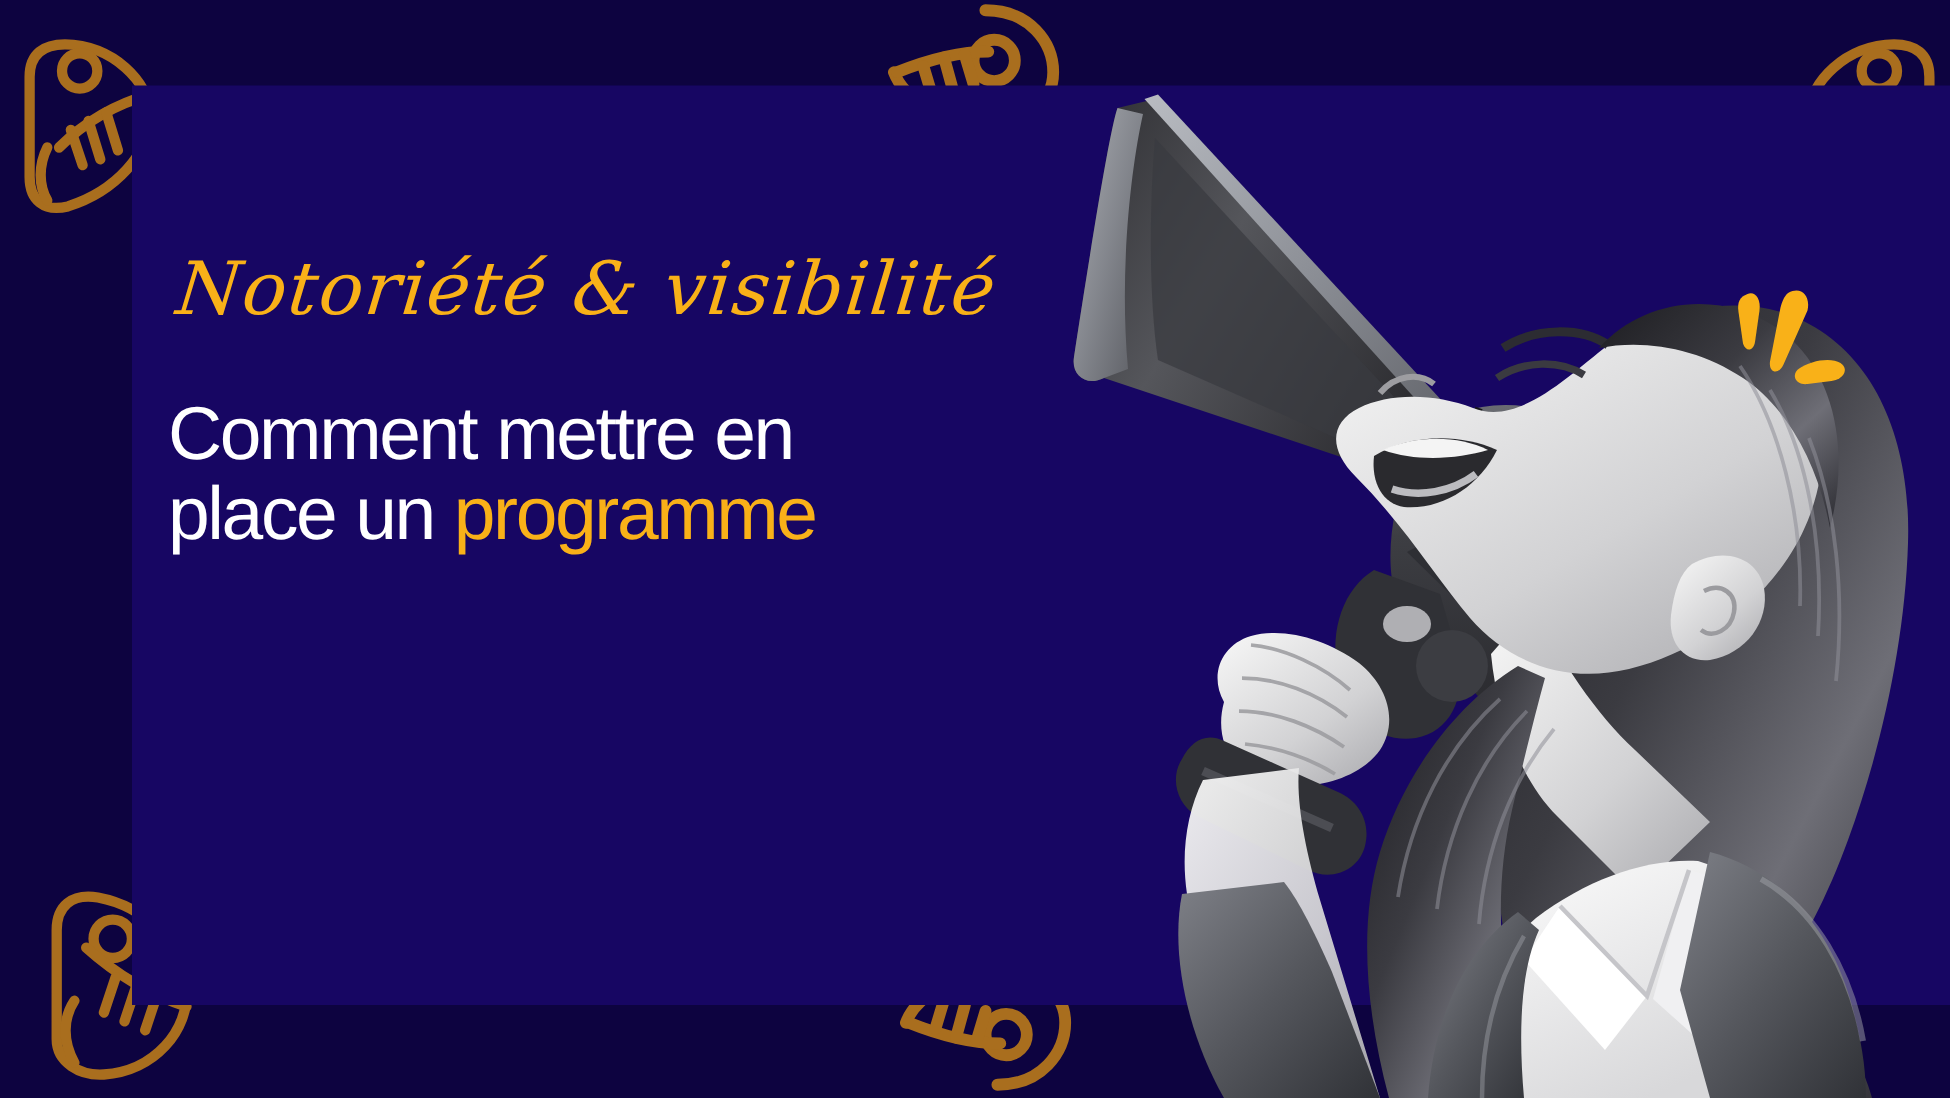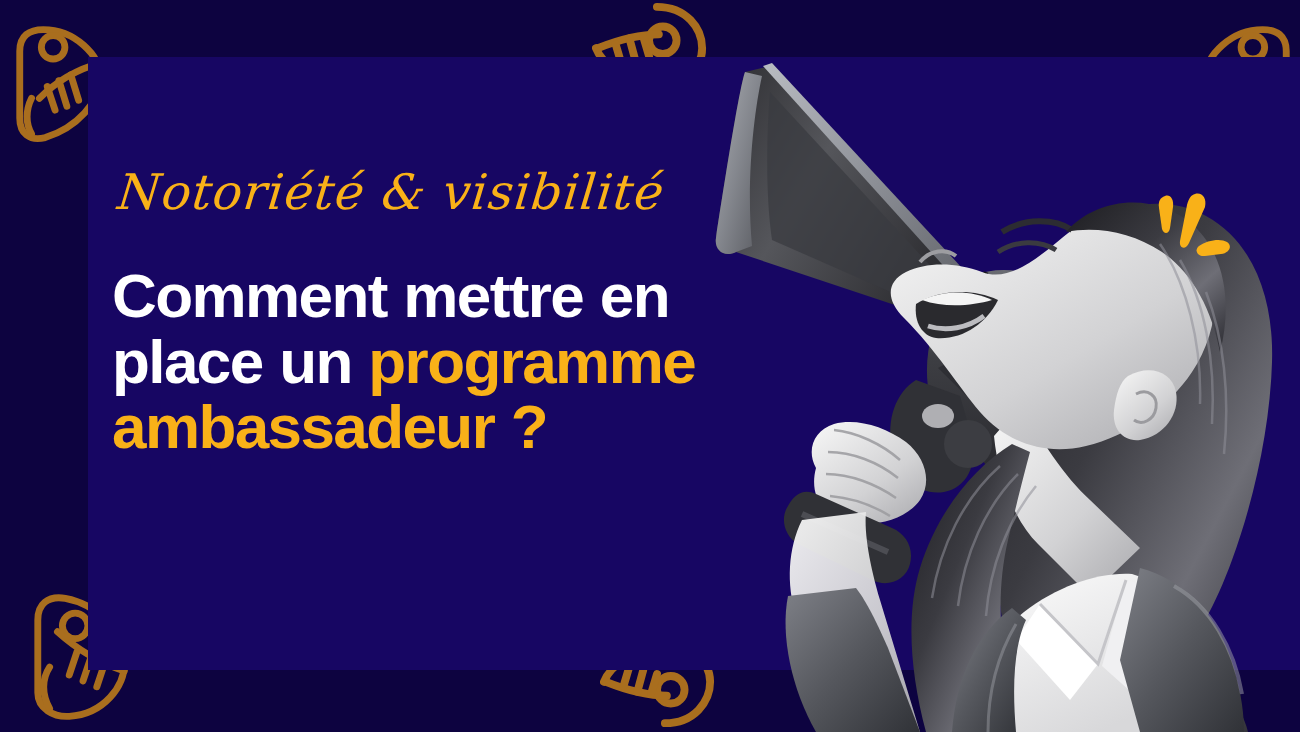--- a/index.html
+++ b/index.html
@@ -61,22 +61,22 @@
     letter-spacing: 1px;
     color: #F9B118;
     margin: 0 0 46px 6px;
     white-space: nowrap;
     transform: skewX(-6deg);
   }
 
   #headline {
     margin: 0;
     font-family: "Liberation Sans", sans-serif;
-    font-weight: 700;
-    font-size: 62px;
+    font-weight: 400;
+    font-size: 50px;
     line-height: 1.06;
     letter-spacing: -1.6px;
     color: #ffffff;
     word-spacing: 1px;
   }
   #headline .accent { color: #F9B118; }
 
   
   #sparks {
     position: absolute;
@@ -317,17 +317,16 @@
       <path d="M40 6 C47 4 52 10 50 19 L34 55 C31 62 24 61 25 53 L32 17 C34 10 36 7 40 6 Z"></path>
       <path d="M44 58 C52 52 66 50 72 54 C78 58 74 65 66 66 L50 68 C42 69 39 62 44 58 Z"></path>
     </svg>
   </div>
 
   <div id="text-block">
     <div id="eyebrow">Notoriété &amp; visibilité</div>
     <h1 id="headline">
       <span>Comment mettre en</span><br>
       <span>place un </span><span class="accent">programme</span><br>
-      <span class="accent">ambassadeur ?</span>
     </h1>
   </div>
 
 </div>
 
 </body></html>

